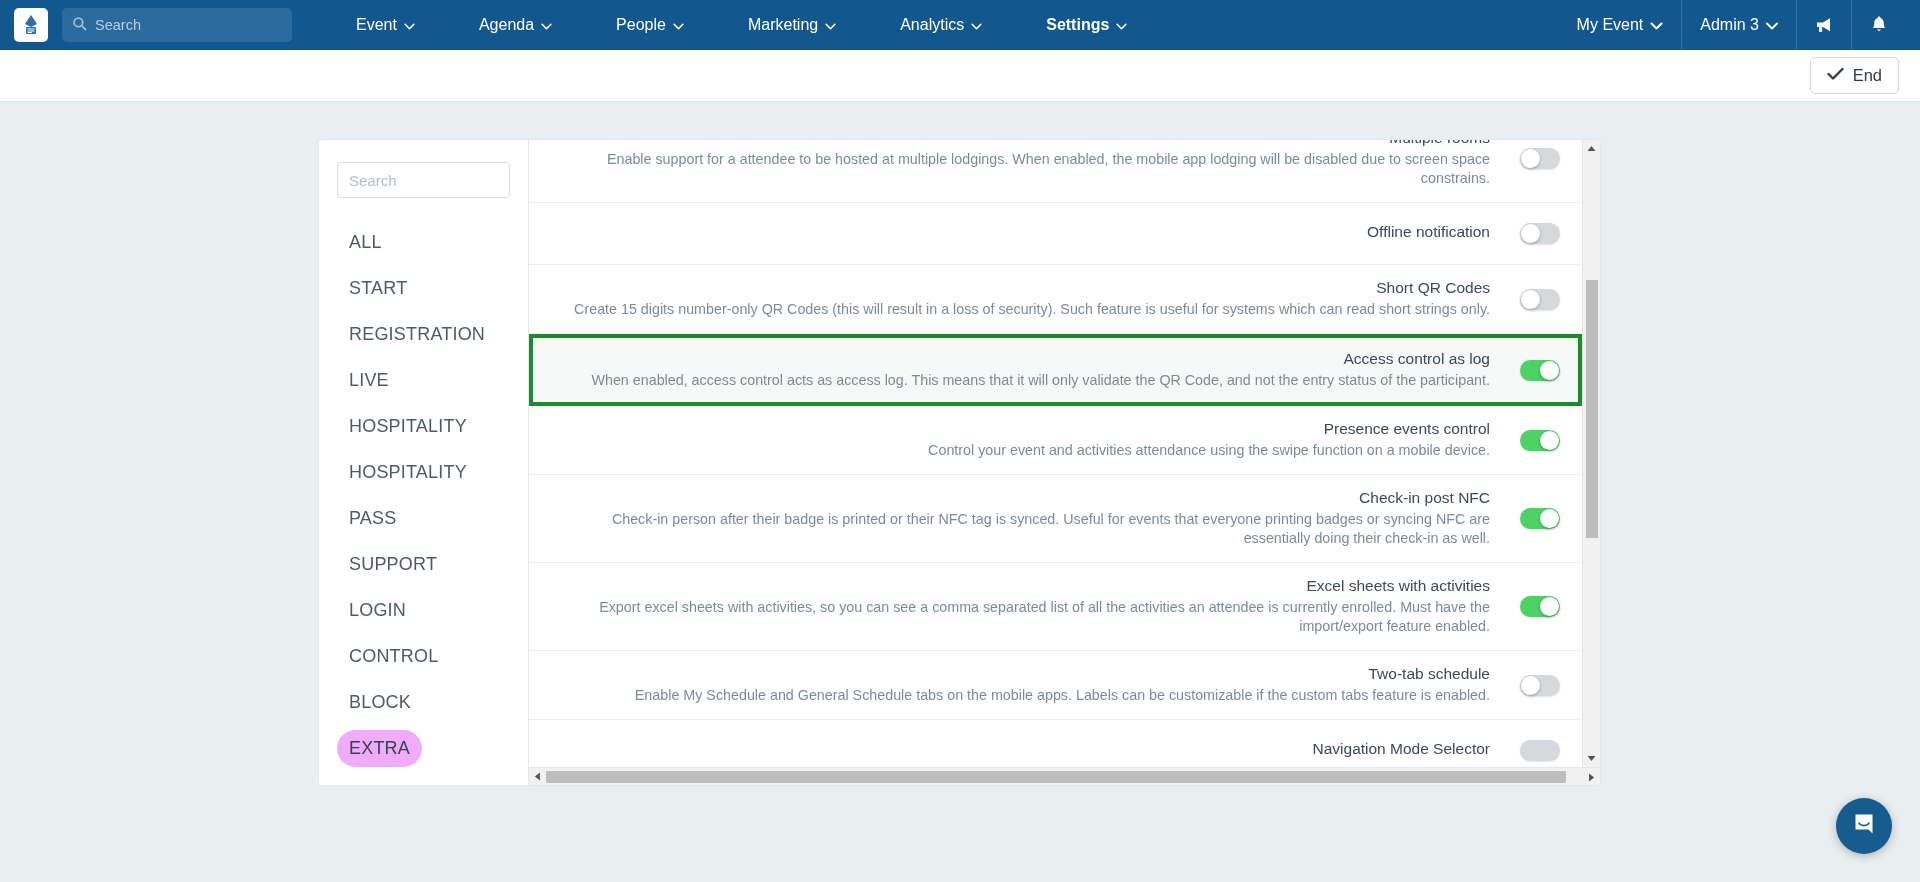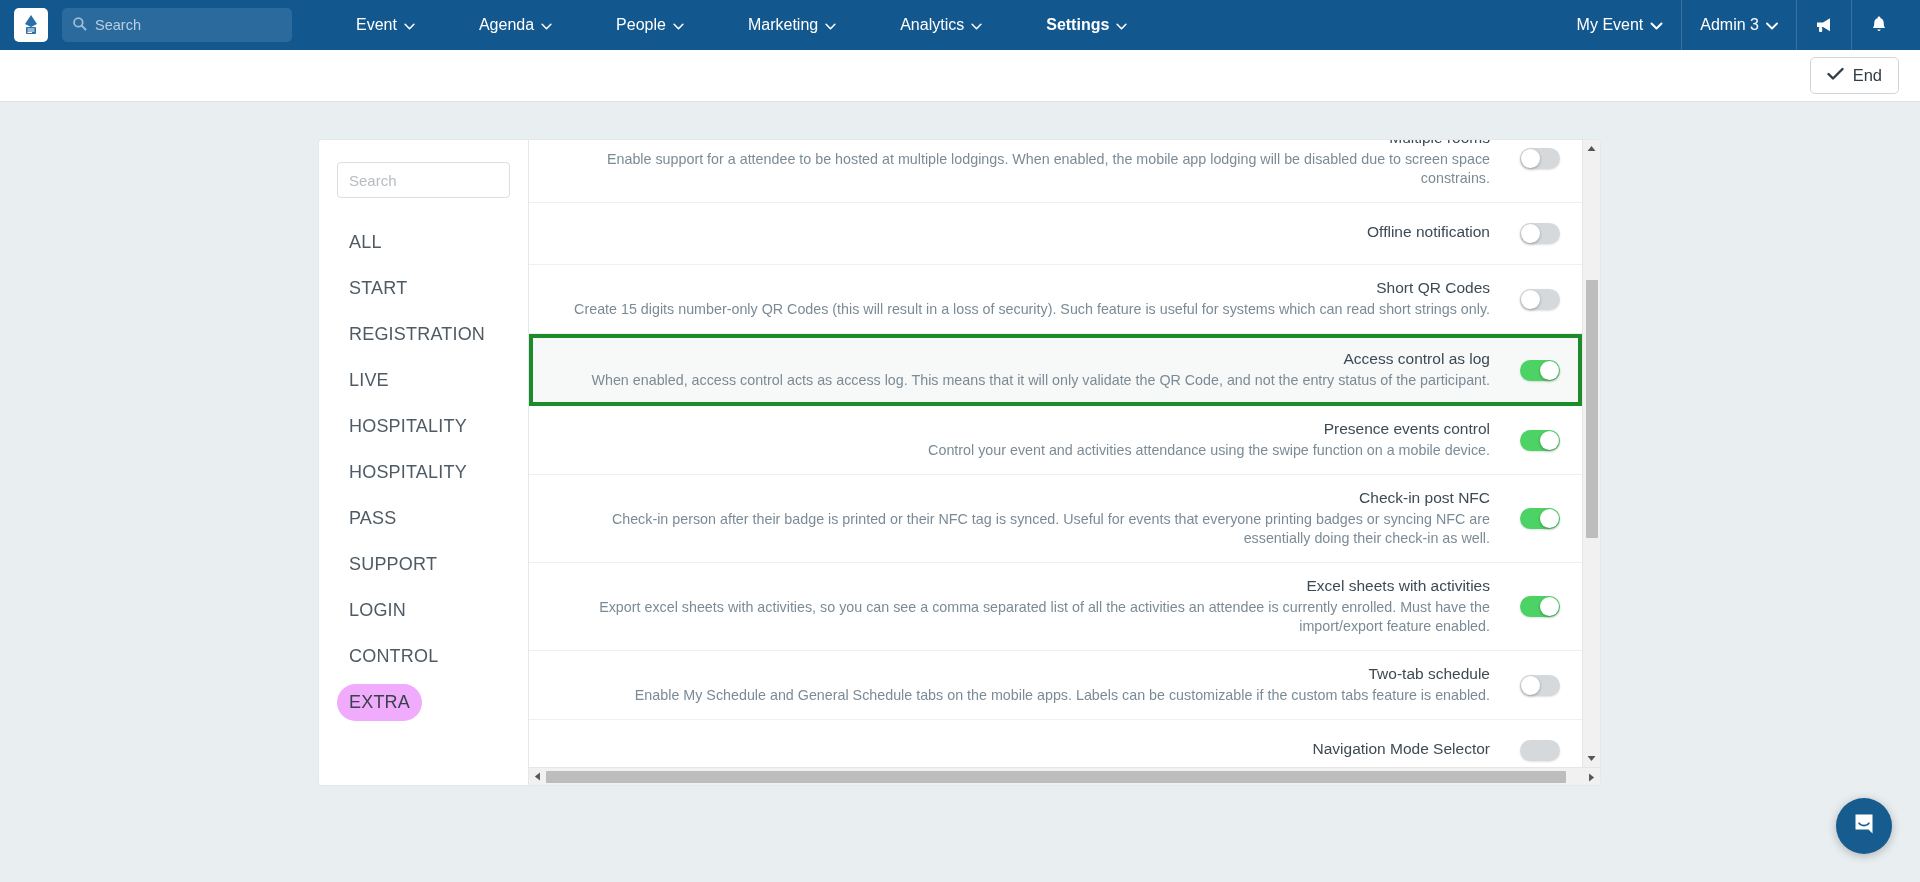--- a/index.html
+++ b/index.html
@@ -350,20 +350,21 @@
         <div><span class="side-item">ALL</span></div>
         <div><span class="side-item">START</span></div>
         <div><span class="side-item">REGISTRATION</span></div>
         <div><span class="side-item">LIVE</span></div>
         <div><span class="side-item">HOSPITALITY</span></div>
         <div><span class="side-item">HOSPITALITY</span></div>
         <div><span class="side-item">PASS</span></div>
         <div><span class="side-item">SUPPORT</span></div>
         <div><span class="side-item">LOGIN</span></div>
         <div><span class="side-item">CONTROL</span></div>
+        <div><span class="side-item">BLOCK</span></div>
         <div><span class="side-item selected">EXTRA</span></div>
       </div>
     </div>
 
     <div class="main-panel">
       <div class="rows-viewport">
         <div class="rows-inner">
 
           <div class="srow">
             <div class="srow-text">

